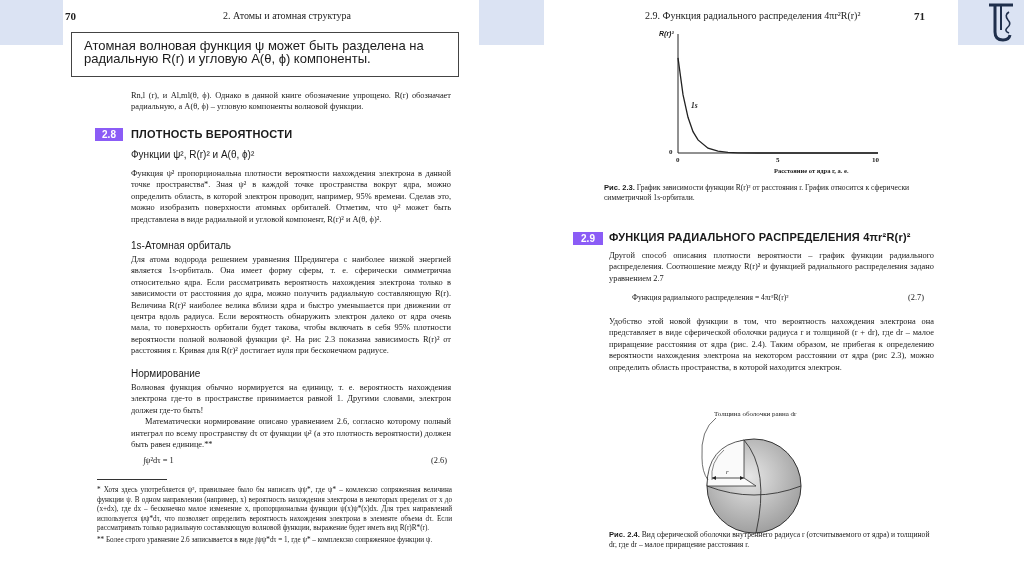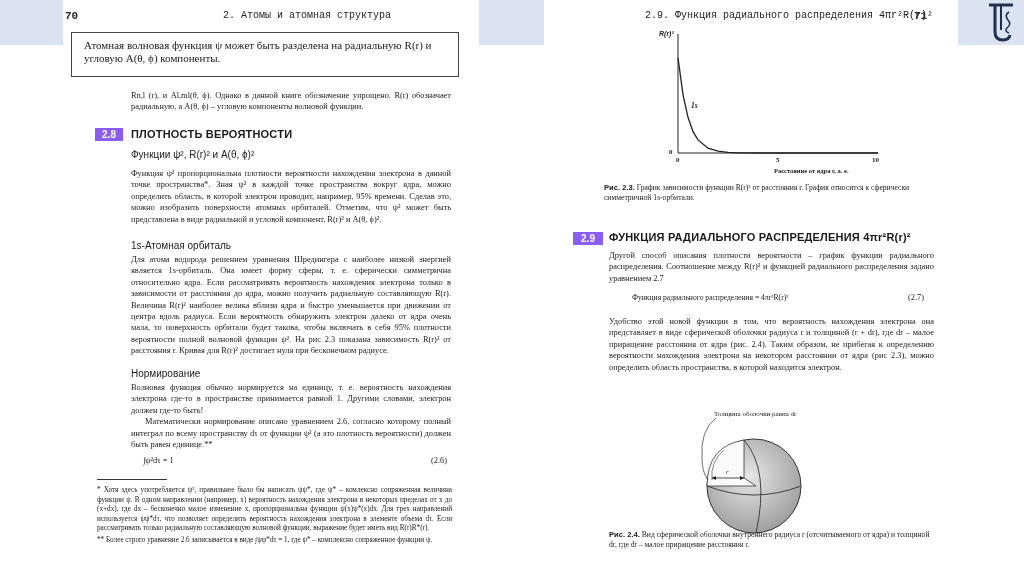--- a/index.html
+++ b/index.html
@@ -1,26 +1,26 @@
 <!DOCTYPE html>
 <html><head>
 <meta charset="utf-8">
 <style>
   html,body{margin:0;padding:0;}
   body{width:1024px;height:574px;position:relative;background:#ffffff;overflow:hidden;
        font-family:"Liberation Serif", serif;color:#1a1a1a;}
   .bluebox{position:absolute;top:0;height:45px;background:#dbe3f3;}
   .page{position:absolute;top:0;height:574px;}
-  .hdr{position:absolute;font-family:Liberation Mono, monospace;font-size:10px;color:#222;}
+  .hdr{position:absolute;font-family:Liberation Serif, serif;font-size:10px;color:#222;}
   .pnum{font-weight:bold;font-size:11px;}
   .txt{position:absolute;font-size:8.4px;line-height:11.4px;text-align:justify;}
   .txt p{margin:0;}
   .indent{text-indent:14px;}
   .sans{font-family:"Liberation Sans", sans-serif;}
-  .boxed{position:absolute;border:1px solid #444;font-family:Liberation Serif, serif;font-size:11px;line-height:13px;padding:6px 10px 10px 12px;box-sizing:border-box;}
+  .boxed{position:absolute;border:1px solid #444;font-family:Liberation Sans, sans-serif;font-size:13px;line-height:13px;padding:6px 10px 10px 12px;box-sizing:border-box;}
   .badge{position:absolute;background:#8b5cf6;color:#fff;font-family:"Liberation Sans", sans-serif;font-weight:bold;font-size:10px;text-align:center;line-height:13px;}
   .sec-title{position:absolute;font-family:"Liberation Sans", sans-serif;font-weight:bold;font-size:11px;letter-spacing:0.2px;}
   .sub-title{position:absolute;font-family:"Liberation Sans", sans-serif;font-weight:normal;font-size:10px;}
   .eq{position:absolute;font-size:8.4px;}
   .eqnum{position:absolute;font-size:8.4px;}
   .rule{position:absolute;height:1px;background:#333;}
   .foot{position:absolute;font-size:7.2px;line-height:9.6px;text-align:justify;}
   .caption{position:absolute;font-size:7.6px;line-height:10.4px;}
   .caption b{font-family:"Liberation Sans", sans-serif;}
   svg{position:absolute;overflow:visible;}

